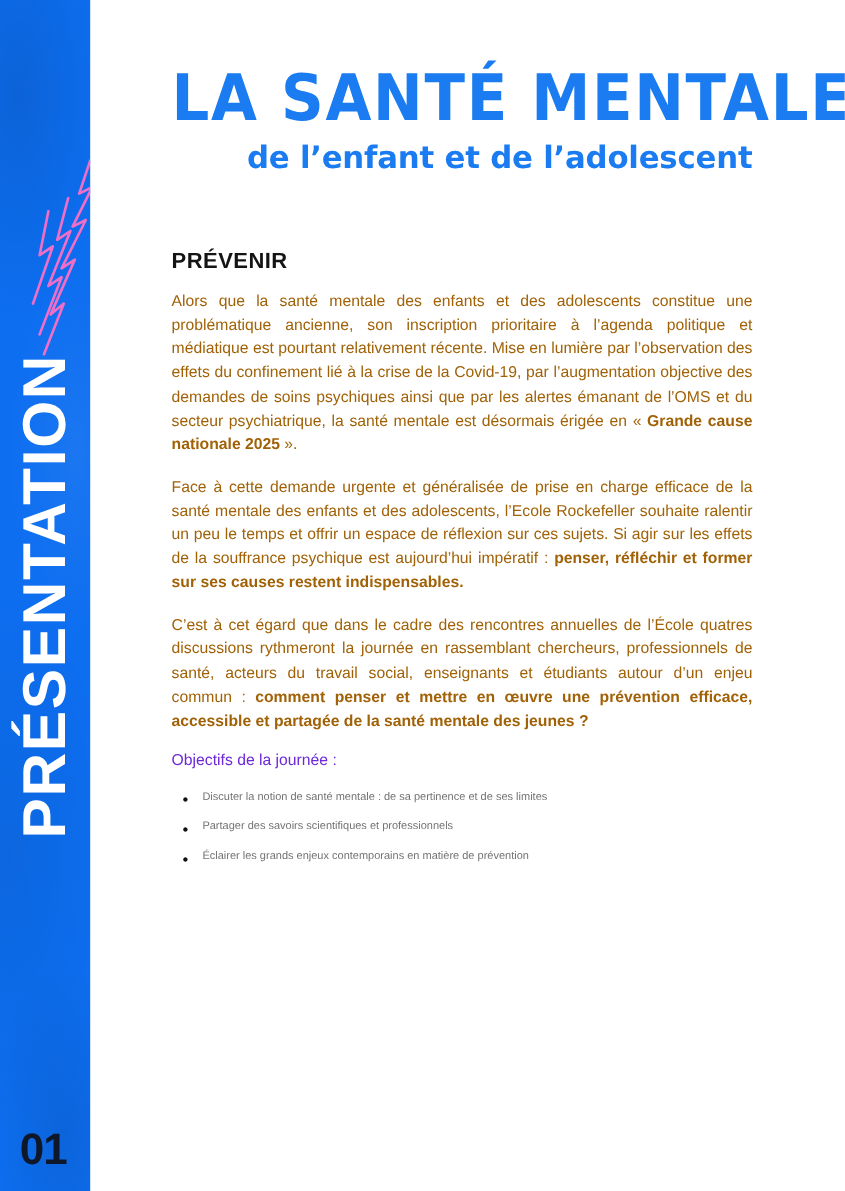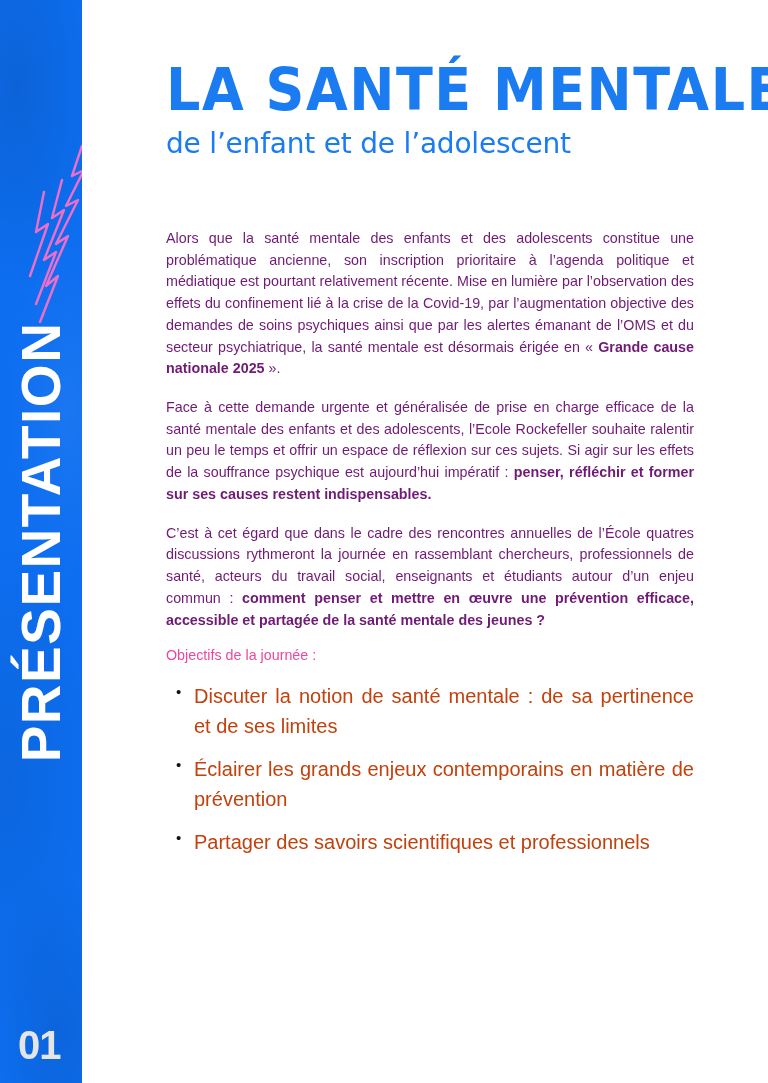--- a/index.html
+++ b/index.html
@@ -63,32 +63,32 @@
     font-weight: 700;
     font-size: 55px;
     letter-spacing: 1.5px;
     font-stretch: condensed;
     line-height: 1;
   }
   .page-number {
     position: absolute;
     left: 18px;
     bottom: 18px;
-    color: #e5e5e5;
+    color: #0f172a;
     font-family: "Liberation Sans", sans-serif;
     font-weight: 700;
     font-size: 40px;
     letter-spacing: -1px;
     line-height: 1;
   }
 
   
   .content {
     position: absolute;
-    left: 166px;
+    left: 156px;
     top: 0;
     width: 528px;
     height: 765px;
   }
 
   
   .title-block {
     position: absolute;
     left: 0;
     top: 62px;
@@ -105,26 +105,26 @@
     line-height: 0.98;
     text-align: left;
     transform: scaleY(1.08);
     transform-origin: left top;
     white-space: nowrap;
   }
   .title-sub {
     display: block;
     color: #1a7cf0;
     font-family: "DejaVu Sans", sans-serif;
-    font-weight: 400;
+    font-weight: 700;
     font-size: 28px;
     letter-spacing: -0.2px;
     line-height: 1.1;
     margin-top: 14px;
-    text-align: left;
+    text-align: right;
     white-space: nowrap;
   }
 
   
   .body-area {
     position: absolute;
     left: 0;
     top: 228px;
     width: 528px;
   }
@@ -132,50 +132,50 @@
     color: #141414;
     font-family: "Liberation Sans", sans-serif;
     font-weight: 700;
     font-size: 20px;
     letter-spacing: 0.4px;
     font-stretch: condensed;
     margin: 0 0 16px 0;
     line-height: 1;
   }
   p.para {
-    color: #701a75;
+    color: #a16207;
     font-family: "Liberation Sans", sans-serif;
     font-size: 14.3px;
     line-height: 1.52;
     text-align: justify;
     margin: 0 0 17px 0;
   }
   p.para.tight {
     margin-bottom: 14px;
   }
   p.para b, .bulleted b {
     font-weight: 700;
   }
   .lead-line {
-    color: #ec4899;
+    color: #6d28d9;
     font-family: "Liberation Sans", sans-serif;
     font-size: 14.3px;
     line-height: 1.52;
     margin: 0 0 14px 0;
   }
   ul.bulleted {
     list-style: none;
     margin: 0 0 16px 0;
     padding: 0 0 0 8px;
   }
   ul.bulleted li {
     position: relative;
-    color: #c2410c;
-    font-family: "Liberation Sans", sans-serif;
-    font-size: 20px;
+    color: #737373;
+    font-family: "Liberation Sans", sans-serif;
+    font-size: 10px;
     line-height: 1.52;
     text-align: justify;
     padding-left: 20px;
     margin-bottom: 12px;
   }
   ul.bulleted li::before {
     content: "\2022";
     position: absolute;
     left: 2px;
     top: 0;
@@ -210,30 +210,31 @@
 
 <div class="content">
 
   <div class="title-block">
     <span class="title-main">LA SANTÉ MENTALE</span>
     <span class="title-sub">de l’enfant et de l’adolescent</span>
   </div>
 
   <div class="body-area">
 
+    <h2 class="section-heading">PRÉVENIR</h2>
 
     <p class="para"><span>Alors que la santé mentale des enfants et des adolescents constitue une problématique ancienne, son inscription prioritaire à l’agenda politique et médiatique est pourtant relativement récente. Mise en lumière par l’observation des effets du confinement lié à la crise de la Covid-19, par l’augmentation objective des demandes de soins psychiques ainsi que par les alertes émanant de l’OMS et du secteur psychiatrique, la santé mentale est désormais érigée en « </span><b>Grande cause nationale 2025</b><span> ».</span></p>
 
     <p class="para"><span>Face à cette demande urgente et généralisée de prise en charge efficace de la santé mentale des enfants et des adolescents, l’Ecole Rockefeller souhaite ralentir un peu le temps et offrir un espace de réflexion sur ces sujets. Si agir sur les effets de la souffrance psychique est aujourd’hui impératif : </span><b>penser, réfléchir et former sur ses causes restent indispensables.</b></p>
 
     <p class="para tight"><span>C’est à cet égard que dans le cadre des rencontres annuelles de l’École quatres discussions rythmeront la journée en rassemblant chercheurs, professionnels de santé, acteurs du travail social, enseignants et étudiants autour d’un enjeu commun : </span><b>comment penser et mettre en œuvre une prévention efficace, accessible et partagée de la santé mentale des jeunes ?</b></p>
 
     <p class="lead-line">Objectifs de la journée :</p>
 
     <ul class="bulleted">
       <li>Discuter la notion de santé mentale : de sa pertinence et de ses limites</li>
+      <li>Partager des savoirs scientifiques et professionnels</li>
       <li>Éclairer les grands enjeux contemporains en matière de prévention</li>
-      <li>Partager des savoirs scientifiques et professionnels</li>
     </ul>
 
 
   </div>
 </div>
 
 </body></html>

